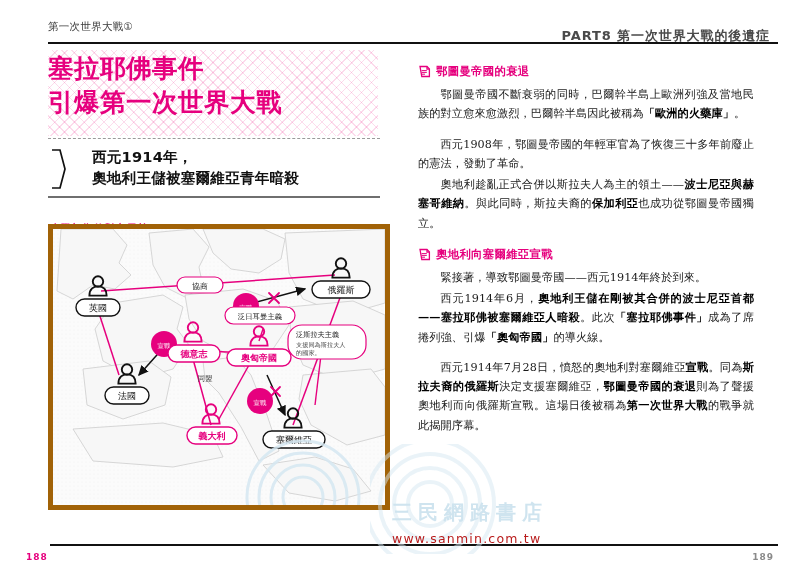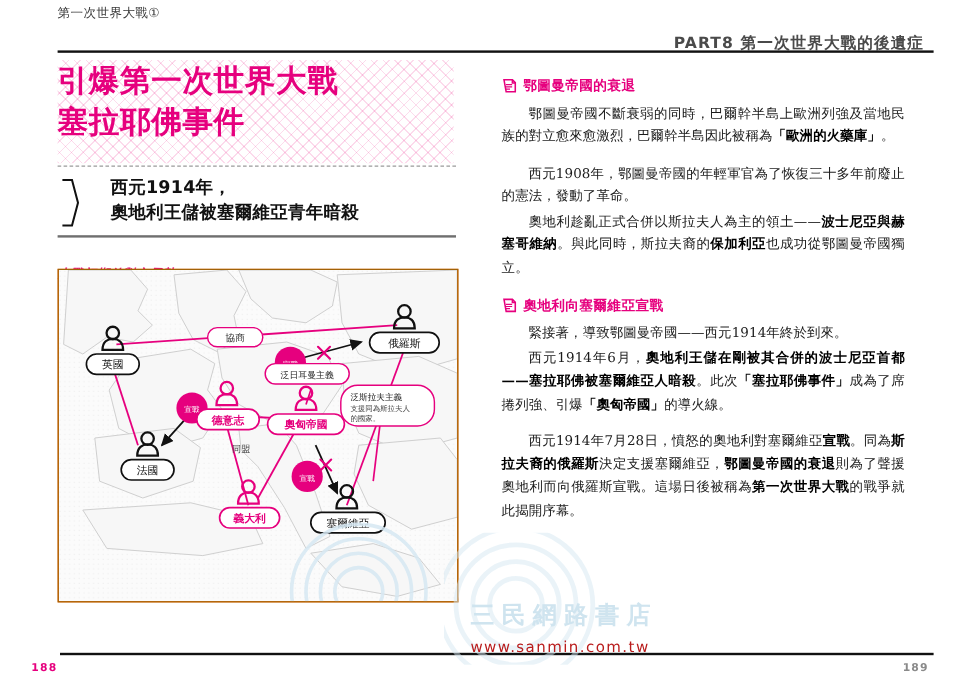--- a/index.html
+++ b/index.html
@@ -10,21 +10,21 @@
     overflow:hidden;
     position:relative;
   }
   .spread{position:absolute;inset:0;display:flex;}
   .page{position:relative;height:578px;box-sizing:border-box;}
   .page-left{width:400px;padding:0;}
   .page-right{width:400px;padding:0;}
 
   
   .runhead-left{
-    position:absolute;left:48px;top:4px;
+    position:absolute;left:48px;top:20px;
     font-size:10.5px;color:#3a3a3a;letter-spacing:.3px;
   }
   .runhead-right{
     position:absolute;right:30px;top:27px;
     font-size:13px;color:#4a4a4a;letter-spacing:.9px;font-weight:bold;padding-left:44px;
   }
   .rule-top{
     position:absolute;left:48px;top:42px;width:730px;height:2.4px;background:#111;
   }
 
@@ -58,21 +58,21 @@
 
   
   .map-caption{
     position:absolute;left:48px;top:222px;
     font-size:10.5px;font-weight:bold;color:#e6007e;letter-spacing:.4px;font-style:italic;
   }
 
   
   .map-frame{
     position:absolute;left:48px;top:224px;width:332px;height:276px;
-    border:1px solid #a16207;background:#f97316;overflow:hidden;
+    border:5px solid #a16207;background:#ec4899;overflow:hidden;
   }
   .map-frame svg{display:block;}
 
   
   .folio{
     position:absolute;bottom:16px;font-size:9px;font-weight:bold;color:#e6007e;letter-spacing:1px;
   }
   .folio-left{left:26px;}
   .folio-right{right:26px;color:#8a8a8a;margin-top:38px;}
   .rule-bottom{
@@ -118,22 +118,22 @@
 
 <div class="spread">
 
   <div class="page page-left">
 
     <div class="runhead-left">第一次世界大戰①</div>
 
     <div class="title-block"></div>
 
     <div class="title">
+      <div>塞拉耶佛事件</div>
       <div>引爆第一次世界大戰</div>
-      <div>塞拉耶佛事件</div>
     </div>
 
     <div class="dash-rule"></div>
 
     <div class="subtitle-wrap">
       <svg class="bracket" viewBox="0 0 16 42">
         <path d="M2 2 L10 2 L15 21 L10 40 L2 40" fill="none" stroke="#111" stroke-width="1.7"></path>
       </svg>
       <div class="subtitle">
         <div>西元1914年，</div>

